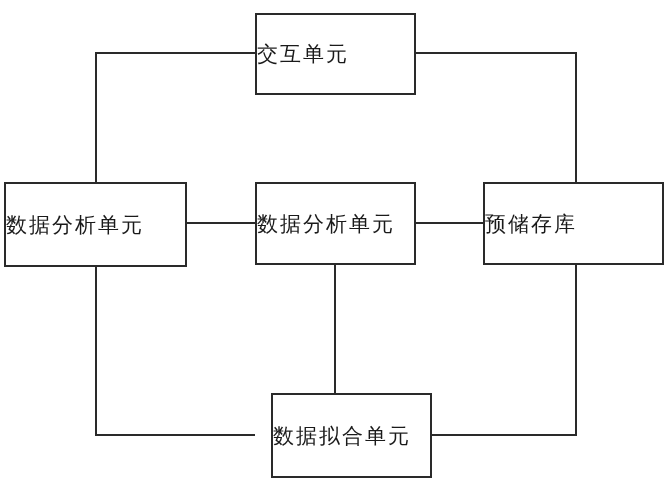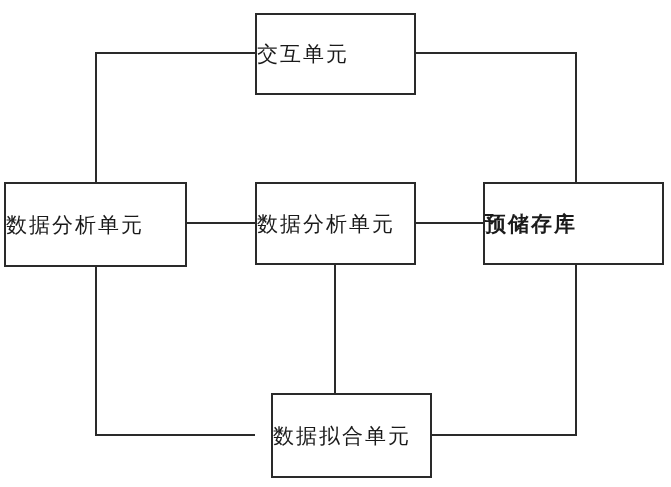--- a/index.html
+++ b/index.html
@@ -30,21 +30,21 @@
     white-space: nowrap;
   }
   .line {
     position: absolute;
     background: var(--stroke, #2a2a2a);
   }
   
   .n-interaction { left: 255px; top: 13px;  width: 161px; height: 82px; }
   .n-monitoring  { left: 4px;   top: 182px; width: 183px; height: 85px; }
   .n-analysis    { left: 255px; top: 182px; width: 161px; height: 83px; }
-  .n-storage     { left: 483px; top: 182px; width: 181px; height: 83px; font-weight: bold; }
+  .n-storage     { left: 483px; top: 182px; width: 181px; height: 83px; }
   .n-fitting     { left: 271px; top: 393px; width: 161px; height: 85px; }
   
   .e1h { left: 95px;  top: 52px;  width: 160px; height: 2px; }
   .e1v { left: 95px;  top: 52px;  width: 2px;   height: 130px; }
   .e2h { left: 415px; top: 52px;  width: 162px; height: 2px; }
   .e2v { left: 575px; top: 52px;  width: 2px;   height: 130px; }
   .e3h { left: 187px; top: 222px; width: 68px;  height: 2px; }
   .e4h { left: 415px; top: 222px; width: 68px;  height: 2px; }
   .e5v { left: 334px; top: 265px; width: 2px;   height: 128px; }
   .e6v { left: 95px;  top: 267px; width: 2px;   height: 169px; }

